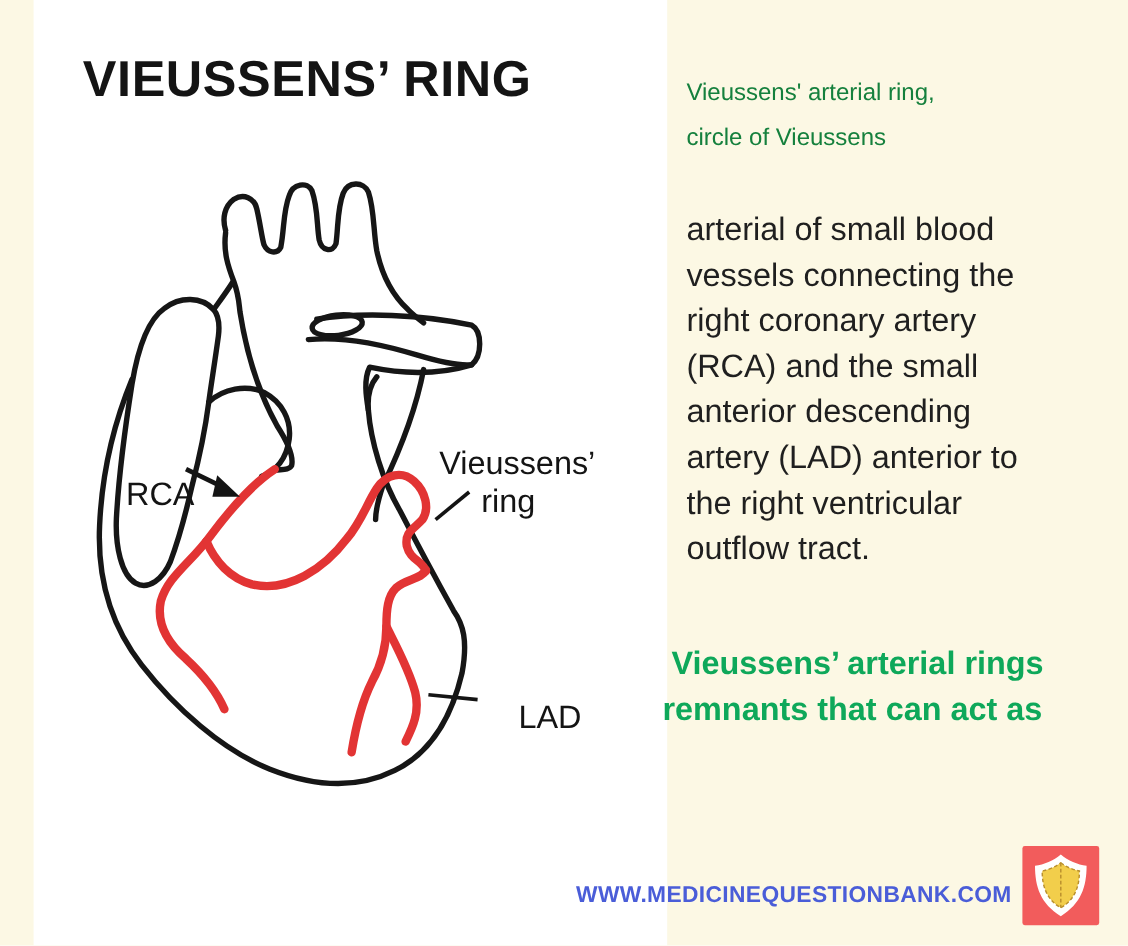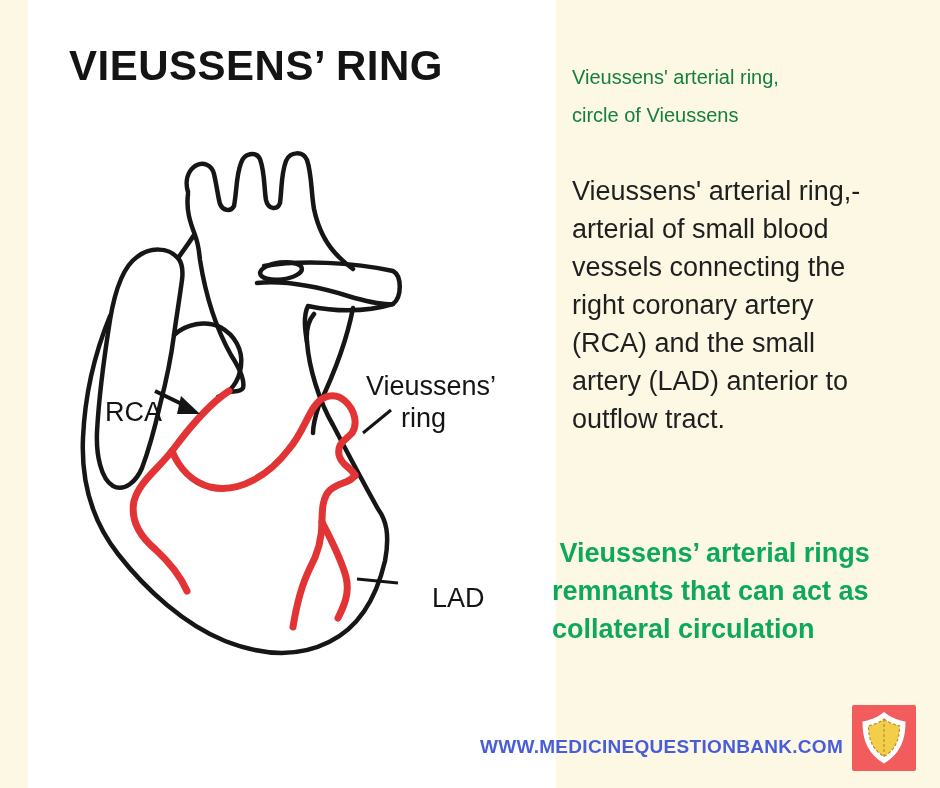--- a/index.html
+++ b/index.html
@@ -107,33 +107,33 @@
   <text class="svg-label" x="372" y="477">LAD</text>
   <line x1="297" y1="449" x2="338" y2="453" stroke="#141414" stroke-width="3"></line>
 </svg>
 
 <div class="col heading">
   <div class="line">Vieussens' arterial ring,</div>
   <div class="line">circle of Vieussens</div>
 </div>
 
 <div class="col bodytext">
-  <div class="line">Vieussens' arterial ring,-</div>
   <div class="line">arterial of small blood</div>
   <div class="line">vessels connecting the</div>
   <div class="line">right coronary artery</div>
   <div class="line">(RCA) and the small</div>
+  <div class="line">anterior descending</div>
   <div class="line">artery (LAD) anterior to</div>
+  <div class="line">the right ventricular</div>
   <div class="line">outflow tract.</div>
 </div>
 
 <div class="col note">
   <div class="line"> Vieussens’ arterial rings</div>
   <div class="line">remnants that can act as</div>
-  <div class="line">collateral circulation</div>
 </div>
 
 <div class="footer-url">WWW.MEDICINEQUESTIONBANK.COM</div>
 
 <div class="logo">
   <svg width="64" height="66" viewBox="0 0 64 66">
     <path d="M 32,7 C 38,12 46,15.5 53.5,16.5 C 53.5,34 49,48 32,58.5 C 15,48 10.5,34 10.5,16.5
              C 18,15.5 26,12 32,7 Z" fill="#FFFFFF"></path>
     <path d="M 32,14 C 36.5,17.5 42.5,20 47.5,20.8 C 47.5,33.5 44,44.5 32,51.5
              C 20,44.5 16.5,33.5 16.5,20.8 C 21.5,20 27.5,17.5 32,14 Z" fill="#F2CE4B" stroke="#B98F2D" stroke-width="1.2" stroke-dasharray="3 2"></path>

